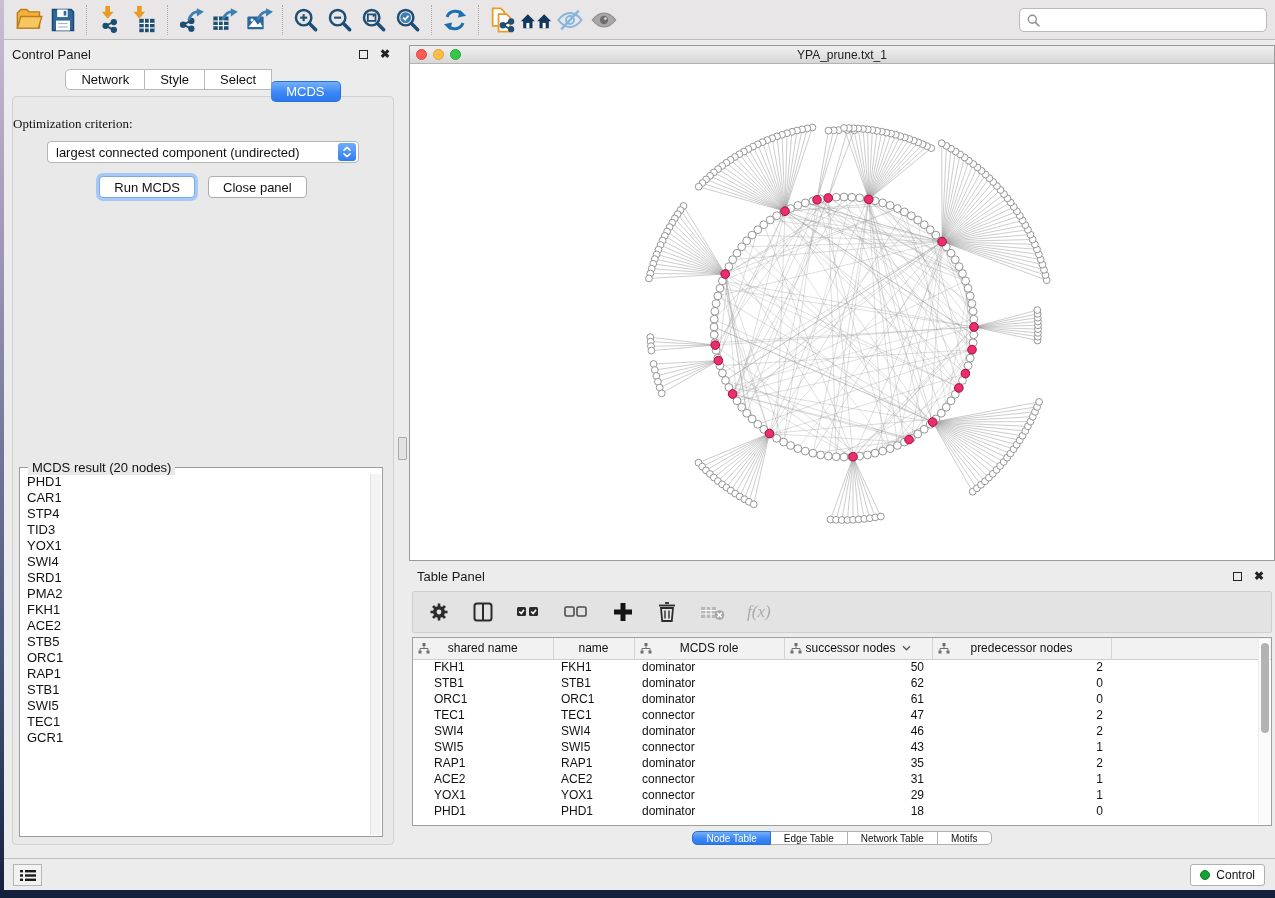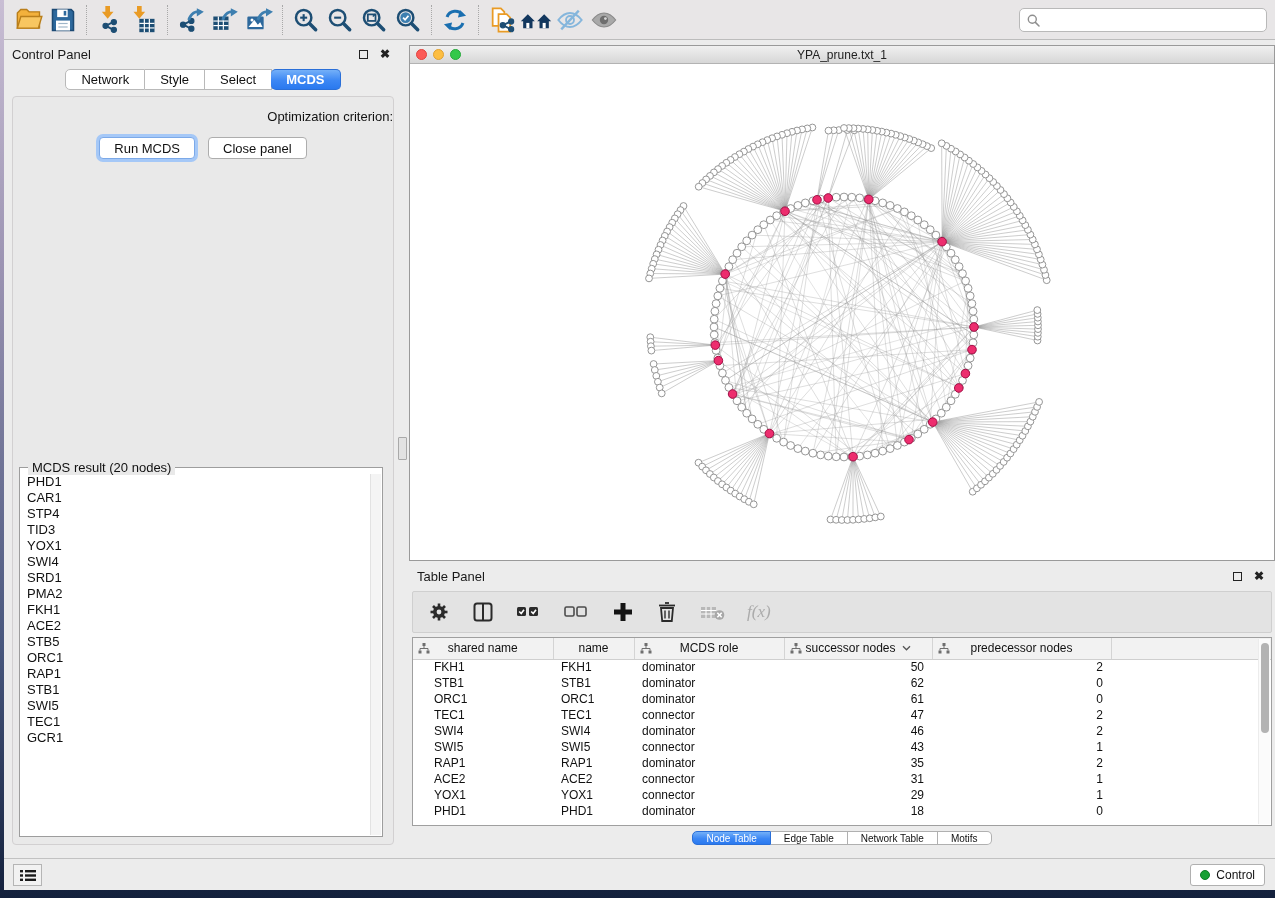--- a/index.html
+++ b/index.html
@@ -25,25 +25,25 @@
   .float-glyph { width:9px; height:9px; border:1.6px solid #222; display:inline-block; }
   .close-glyph { font-size:12px; font-weight:bold; line-height:1; }
 
   .cp-tabs { display:flex; justify-content:center; margin-top:4px; }
   .seg { display:flex; border-radius:5px; }
   .seg .tab { height:21px; padding:0 15px; font-size:13px; display:flex; align-items:center;
     background:#fff; border:1px solid #b9b9b9; border-left:none; color:#111; }
   .seg .tab:first-child { border-left:1px solid #b9b9b9; border-radius:5px 0 0 5px; }
   .seg .tab:last-child { border-radius:0 5px 5px 0; }
   .seg .tab.active { background:linear-gradient(#74b0f8,#3c87f4 55%,#2a79ef); color:#fff;
-    border-color:#2a6fd8; border-radius:5px; margin:0 -1px; position:relative; z-index:2;font-weight:bold; }
+    border-color:#2a6fd8; border-radius:5px; margin:12px -1px; position:relative; z-index:2; }
 
   .cp-body { position:absolute; left:8px; right:7px; top:55px; bottom:13px;
     background:#e9e9e9; border:1px solid #d2d0d1; border-radius:4px; }
-  .crit-label { text-align:right; margin-top:12px; font-size:13px; color:#111; }
+  .crit-label { text-align:left; margin-top:19px; font-size:13px; color:#111;font-family:Liberation Serif, serif; }
   .selectbox { width:312px; height:22px; margin:9px auto 0 auto; background:#fff; border:1px solid #b5b5b5;
     border-radius:4px; display:flex; align-items:center; position:relative; }
   .selectbox .sel-text { flex:1; font-size:13px; padding-left:8px; color:#111; white-space:nowrap; }
   .stepper { width:18px; height:18px; margin-right:2px; border-radius:3px;
     background:linear-gradient(#6fadf8,#2e7cf0); display:flex; flex-direction:column;
     align-items:center; justify-content:center; color:#fff; }
   .stepper svg { display:block; }
   .btn-row { display:flex; justify-content:center; gap:13px; margin-top:13px; }
   .pushbtn { height:22px; padding:0 14px; font-size:13px; background:#fff; border:1px solid #adadad;
     border-radius:4px; color:#111; display:flex; align-items:center; }
@@ -296,20 +296,29 @@
         <div class="seg" id="cp-tabs">
           <div class="tab">Network</div>
           <div class="tab">Style</div>
           <div class="tab">Select</div>
           <div class="tab active">MCDS</div>
         </div>
       </div>
 
     <div class="cp-body">
       <div class="crit-label">Optimization criterion:</div>
+      <div class="selectbox">
+        <div class="sel-text">largest connected component (undirected)</div>
+        <div class="stepper">
+          <svg width="10" height="12" viewBox="0 0 10 12">
+              <polyline points="2,4.2 5,1.4 8,4.2" fill="none" stroke="#fff" stroke-width="1.6" stroke-linecap="round" stroke-linejoin="round"></polyline>
+              <polyline points="2,7.8 5,10.6 8,7.8" fill="none" stroke="#fff" stroke-width="1.6" stroke-linecap="round" stroke-linejoin="round"></polyline>
+            </svg>
+        </div>
+      </div>
       <div class="btn-row">
         <div class="pushbtn focused">Run MCDS</div>
         <div class="pushbtn">Close panel</div>
       </div>
       <div class="groupbox">
         <div class="group-legend">MCDS result (20 nodes)</div>
         <div class="mcds-list" id="mcds-list">
             <div>PHD1</div>
             <div>CAR1</div>
             <div>STP4</div>

